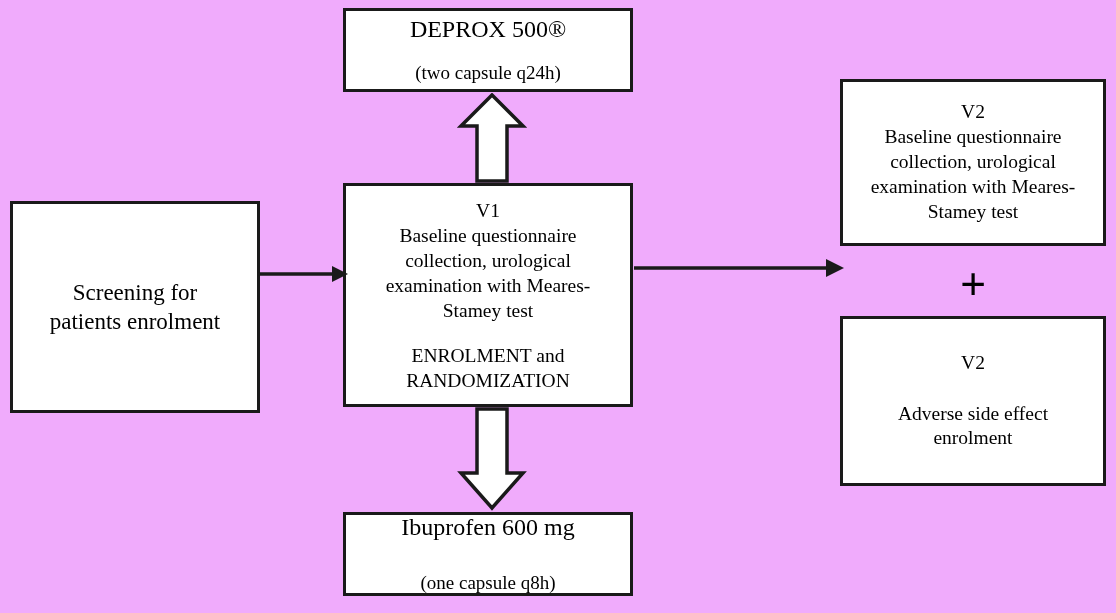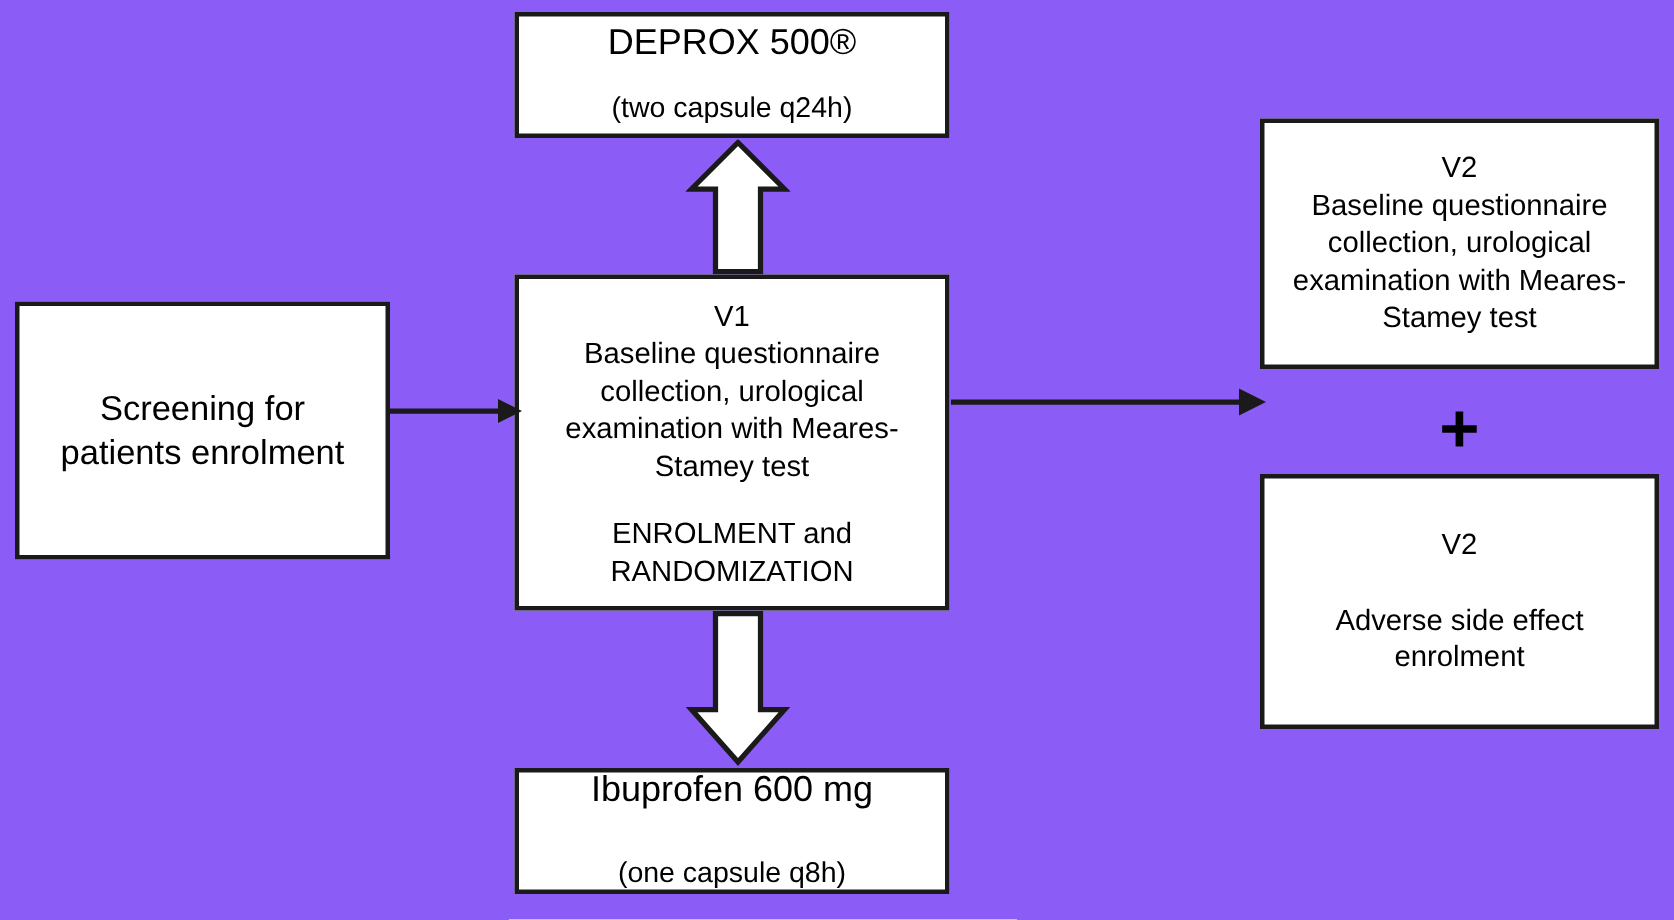--- a/index.html
+++ b/index.html
@@ -9,22 +9,23 @@
     background: #ffffff;
   }
   body {
     font-family: "Liberation Sans", sans-serif;
     color: #000000;
   }
   #canvas {
     position: relative;
     width: 1116px;
     height: 613px;
-    background: #8b5cf6;
+    background: #f0abfc;
     overflow: hidden;
+    font-family: Liberation Serif, serif;
   }
   .node {
     position: absolute;
     box-sizing: border-box;
     border: 3px solid #1a1a1a;
     background: #ffffff;
     display: flex;
     flex-direction: column;
     align-items: center;
     justify-content: center;
@@ -36,21 +37,21 @@
     white-space: pre;
   }
   
   #node-deprox {
     left: 343px; top: 8px; width: 290px; height: 84px;
   }
   #node-deprox .l0 { font-size: 24px; }
   #node-deprox .l1 { font-size: 19px; margin-top: 16px; }
 
   #node-screening {
-    left: 10px; top: 201px; width: 250px; height: 172px; text-align: right;
+    left: 10px; top: 201px; width: 250px; height: 212px; text-align: right;
   }
   #node-screening .line { font-size: 23px; }
 
   #node-v1 {
     left: 343px; top: 183px; width: 290px; height: 224px;
     justify-content: flex-start;
     padding-top: 13px;
   }
   #node-v1 .line { font-size: 19.5px; }
   #node-v1 .gap { height: 20px; }

